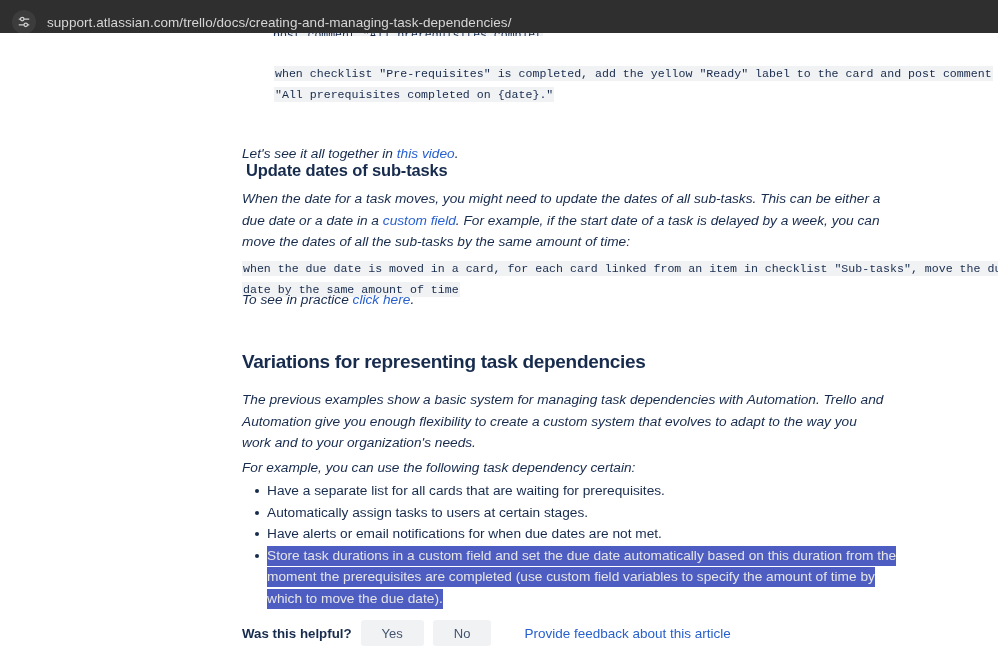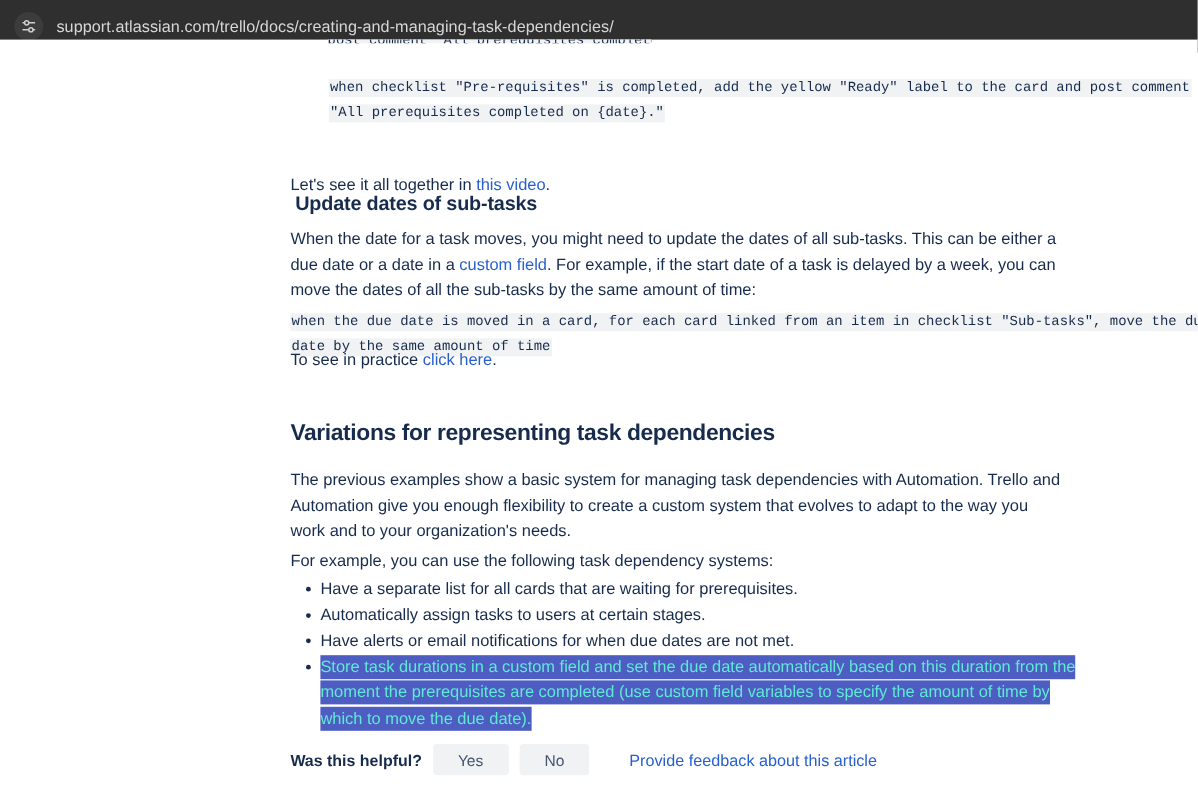--- a/index.html
+++ b/index.html
@@ -82,20 +82,21 @@
     font-weight: 700;
     color: #172b4d;
     margin: 0;
     letter-spacing: -0.3px;
   }
   p.body {
     font-size: 13.7px;
     line-height: 21.5px;
     color: #172b4d;
     margin: 0;
+    font-style: italic;
   }
   a.link {
     color: #2860cf;
     text-decoration: none;
   }
 
   
   .codeblock {
     font-family: "Liberation Mono", monospace;
     font-size: 11.6px;
@@ -133,21 +134,21 @@
     top: 9px;
     width: 4px; height: 4px;
     border-radius: 50%;
     background: #172b4d;
   }
   ul.bullets li.selected {
     color: #ffffff;
   }
   ul.bullets li.selected .sel {
     background: #4d5dc2;
-    color: #5eead4;
+    color: #e5e5e5;
     box-decoration-break: clone;
     -webkit-box-decoration-break: clone;
     padding: 2px 0 3px 0;
   }
 
   
   .feedback {
     display: flex;
     align-items: center;
   }
@@ -226,21 +227,21 @@
     </div>
 
     <p class="body" style="position:absolute; left:0px; top:256px; width:560px;">
       <span>To see in practice </span><a class="link" href="#">click here</a><span>.</span>
     </p>
 
     <h2 class="big-title" style="position:absolute; left:0px; top:318px;">Variations for representing task dependencies</h2>
 
     <p class="body" style="position:absolute; left:0px; top:356px; width:645px;">The previous examples show a basic system for managing task dependencies with Automation. Trello and Automation give you enough flexibility to create a custom system that evolves to adapt to the way you work and to your organization's needs.</p>
 
-    <p class="body" style="position:absolute; left:0px; top:424px; width:560px;">For example, you can use the following task dependency systems:</p>
+    <p class="body" style="position:absolute; left:0px; top:424px; width:560px;">For example, you can use the following task dependency certain:</p>
 
     <ul class="bullets" style="position:absolute; left:0px; top:447px; width:666px;">
       <li>
         <span>Have a separate list for all cards that are waiting for prerequisites.</span>
       </li>
       <li>
         <span>Automatically assign tasks to users at certain stages.</span>
       </li>
       <li>
         <span>Have alerts or email notifications for when due dates are not met.</span>

